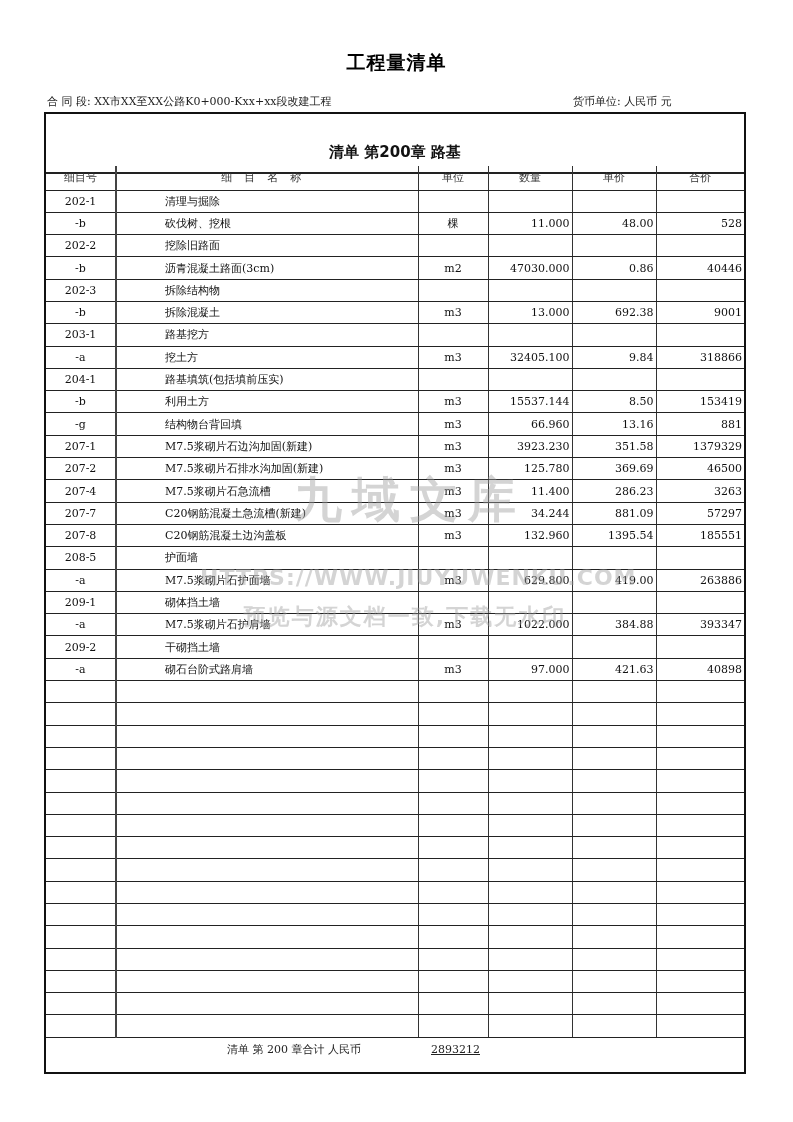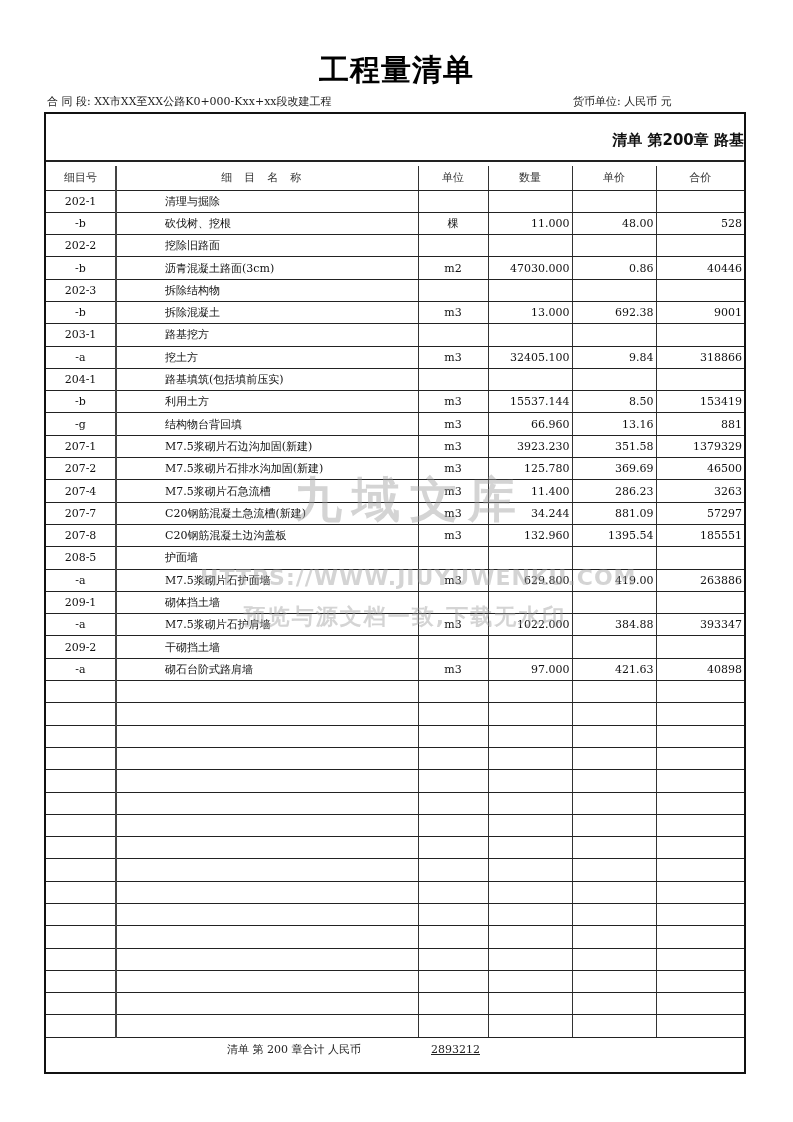--- a/index.html
+++ b/index.html
@@ -1,26 +1,26 @@
 <!DOCTYPE html>
 <html><head>
 <meta charset="utf-8">
 <style>
   html, body { margin:0; padding:0; background:#ffffff; }
   body { width:793px; height:1122px; position:relative; overflow:hidden;
          font-family:"DejaVu Serif","Liberation Serif",serif; color:#111; }
   .doc-title { position:absolute; left:0; top:50px; width:793px; text-align:center;
                font-family:"DejaVu Sans","Liberation Sans",sans-serif; font-weight:bold;
-               font-size:30px; letter-spacing:1px; color:#000; }
+               font-size:19px; letter-spacing:1px; color:#000; }
   .meta-left { position:absolute; left:47px; top:94px; font-size:11px; color:#222; }
   .meta-right { position:absolute; left:573px; top:94px; font-size:11px; color:#222; }
   .sheet { position:absolute; left:44px; top:112px; width:702px; height:962px;
            border:2px solid #111; box-sizing:border-box; }
-  .chapter { position:absolute; left:0; top:4px; width:100%; height:44px; line-height:44px;
-             text-align:right; font-family:"DejaVu Sans","Liberation Sans",sans-serif;
+  .chapter { position:absolute; left:0; top:16px; width:100%; height:44px; line-height:44px;
+             text-align:center; font-family:"DejaVu Sans","Liberation Sans",sans-serif;
              font-weight:bold; font-size:15px; border-bottom:2px solid #222; box-sizing:border-box; }
   table { position:absolute; left:0; top:52px; border-collapse:collapse; table-layout:fixed; width:698px; }
   col.c0{width:70px;} col.c1{width:302px;} col.c2{width:70px;} col.c3{width:84px;} col.c4{width:84px;} col.c5{width:88px;}
   th, td { height:22.3px; padding:0 2px; font-size:11px; font-weight:normal; box-sizing:border-box;
            border-bottom:1.5px solid #222; border-right:1.5px solid #333; white-space:nowrap; overflow:hidden; }
   th { height:24px; text-align:center; color:#333; }
   th.last, td.last { border-right:none; }
   td.code { text-align:center; }
   td.name { text-align:left; }
   td.unit { text-align:center; }

